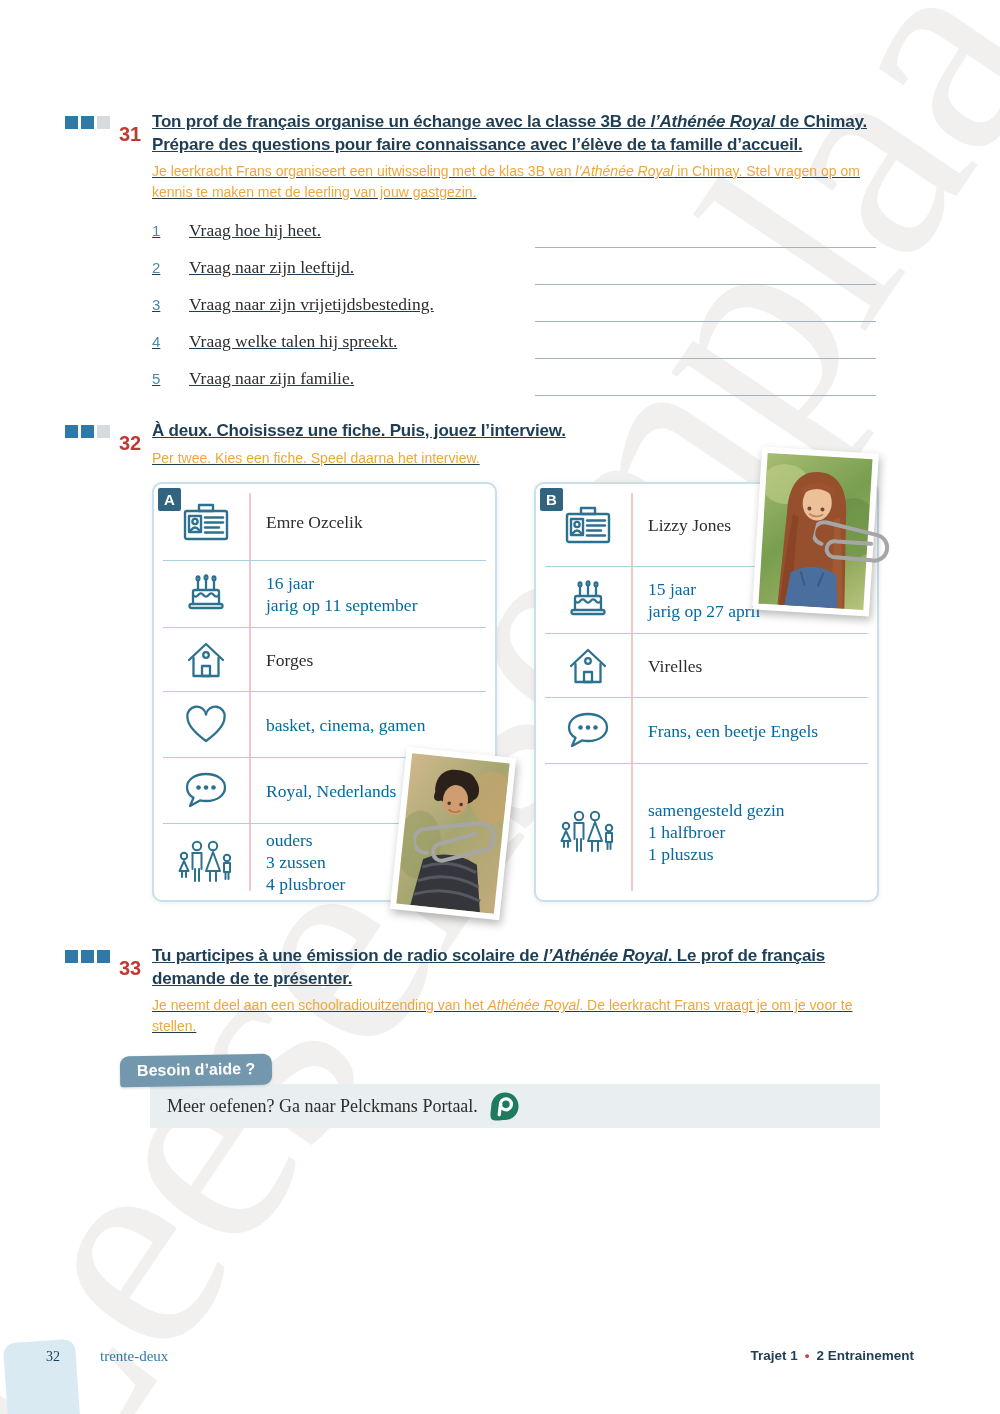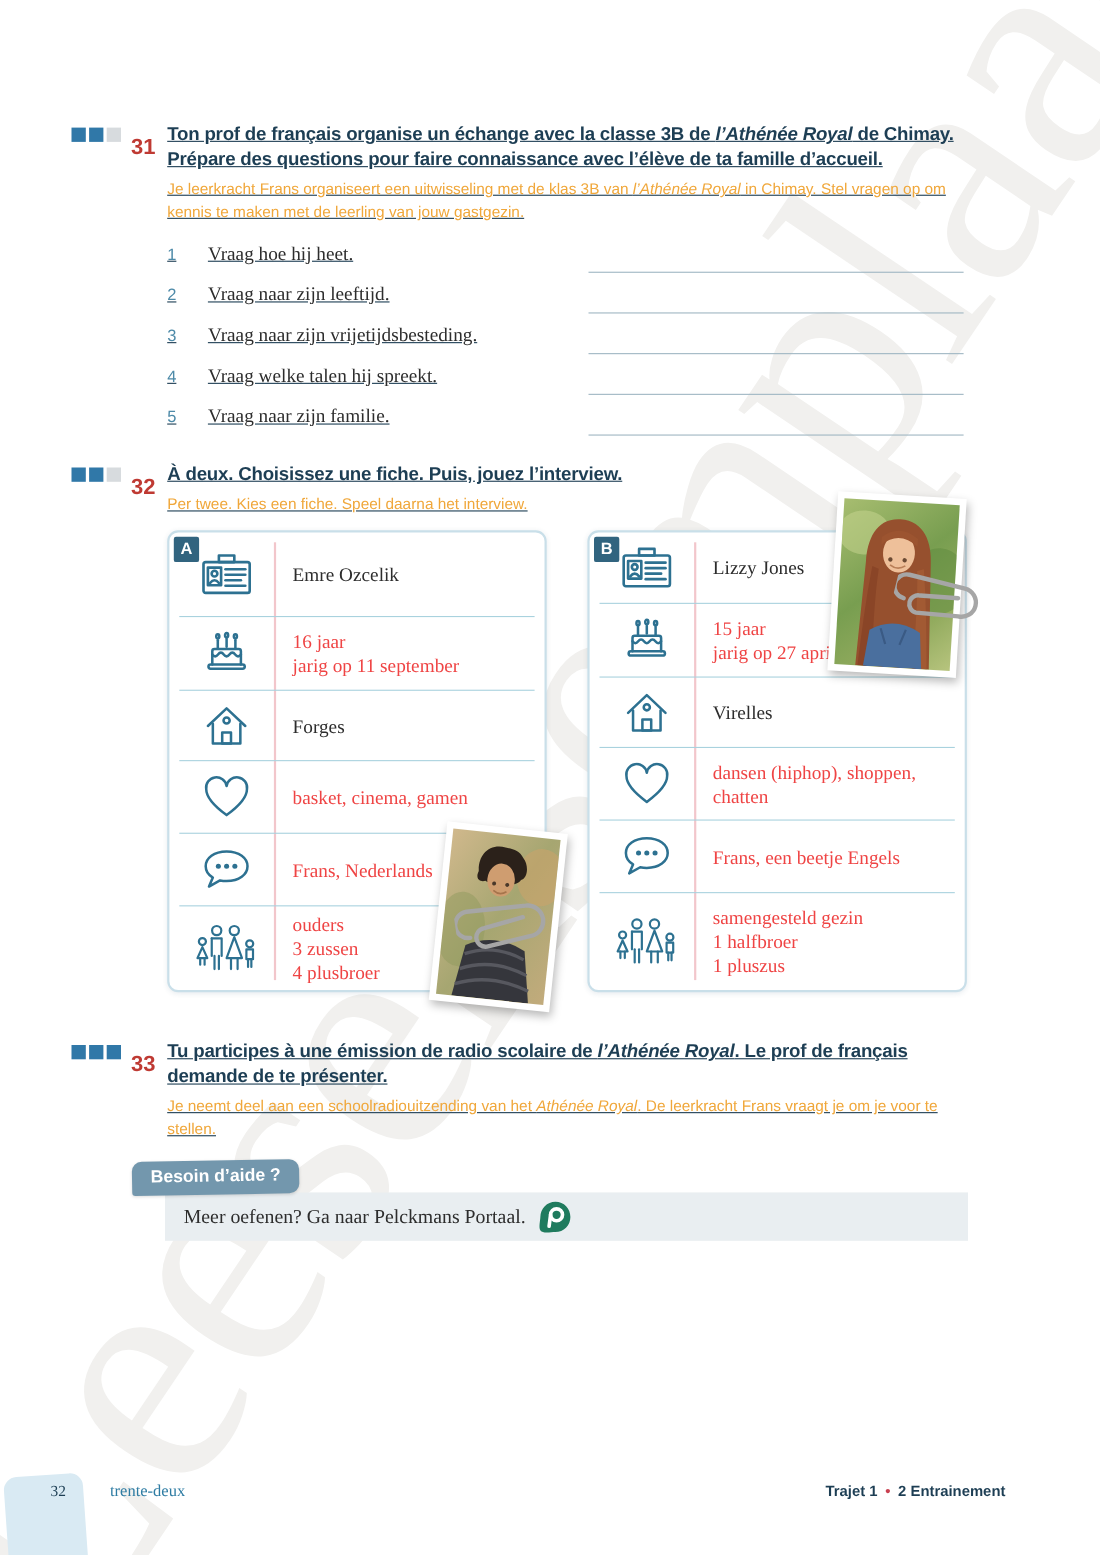--- a/index.html
+++ b/index.html
@@ -48,21 +48,21 @@
     background:#31647f; color:#fff; font-weight:bold; font-size:15px;
     display:flex; align-items:center; justify-content:center; border-radius:2px; z-index:3;
   }
   .card-vline { position:absolute; left:95px; top:9px; bottom:9px; width:1.5px; background:#f2c6cb; }
   .card-rows { position:absolute; inset:0; display:flex; flex-direction:column; }
   .crow { display:flex; align-items:center; margin:0 9px; border-bottom:1.5px solid #a9d2de; flex:none; }
   .crow:last-child { border-bottom:none; flex:1; }
   .icon-cell { flex:none; width:86px; display:flex; justify-content:center; align-items:center; }
   .val-cell { flex:1; padding-left:17px; padding-right:4px; font-family:"Liberation Serif", serif; font-size:17.5px; line-height:22px; }
   .val-dark { color:#2d2d2d; }
-  .val-blue { color:#ef4444; }
+  .val-blue { color:#0369a1; }
   
   .photo { position:absolute; background:#fff; padding:6px; z-index:4; box-shadow:2px 4px 9px rgba(0,0,0,0.28); }
   .photo-inner { width:100%; height:100%; overflow:hidden; }
   .photo-girl { left:757px; top:450px; width:117px; height:163px; transform:rotate(3.5deg); }
   .photo-girl .photo-inner { background:linear-gradient(140deg,#a7bd70 0%,#789e50 45%,#92ab5e 75%,#b7c47e 100%); }
   .photo-boy { left:398px; top:752px; width:110px; height:163px; transform:rotate(6deg); }
   .photo-boy .photo-inner { background:linear-gradient(120deg,#d0b88c 0%,#a6a671 50%,#c2ab7c 100%); }
   .clip { position:absolute; z-index:5; }
   .clip-girl { left:812px; top:520px; transform:rotate(14deg); }
   .clip-boy { left:414px; top:812px; transform:rotate(-8deg); }
@@ -225,21 +225,21 @@
             <span>
           <svg width="44" height="38" viewBox="0 0 44 38" fill="none" stroke="#2d7191" stroke-width="2.3" stroke-linecap="round" stroke-linejoin="round">
             <path d="M22 2 C10.6 2 3 8 3 15.5 C3 20 5.5 23.5 9.5 25.8 L6 34 L16 28.4 C17.9 28.8 19.9 29 22 29 C33.4 29 41 23 41 15.5 C41 8 33.4 2 22 2 Z"></path>
             <circle cx="14.5" cy="15.5" r="2.3" fill="#2d7191" stroke="none"></circle>
             <circle cx="22" cy="15.5" r="2.3" fill="#2d7191" stroke="none"></circle>
             <circle cx="29.5" cy="15.5" r="2.3" fill="#2d7191" stroke="none"></circle>
           </svg>
             </span>
           </div>
         <div class="val-cell val-blue">
-          <div>Frans, Nederlands</div>
+          <div>Royal, Nederlands</div>
         </div>
       </div>
       <div class="crow">
         <div class="icon-cell">
             <span>
           <svg width="58" height="46" viewBox="0 0 58 46" fill="none" stroke="#2d7191" stroke-width="2" stroke-linecap="round" stroke-linejoin="round">
             <circle cx="7" cy="17" r="3.2"></circle>
                 <path d="M7 22 l-4.5 10 h9 z"></path>
                 <line x1="5" y1="32" x2="5" y2="38"></line>
                 <line x1="9" y1="32" x2="9" y2="38"></line>
@@ -265,21 +265,21 @@
           <div>4 plusbroer</div>
         </div>
       </div>
     </div>
   </div>
 
   <div class="card" style="left:534px; top:482px">
     <div class="card-tab">B</div>
     <div class="card-vline"></div>
     <div class="card-rows">
-      <div class="crow" style="height:65px">
+      <div class="crow" style="height:83px">
         <div class="icon-cell">
             <span>
           <svg width="46" height="38" viewBox="0 0 46 38" fill="none" stroke="#2d7191" stroke-width="2.4" stroke-linecap="round" stroke-linejoin="round">
             <rect x="2" y="8" width="42" height="28" rx="2"></rect>
                 <rect x="16" y="2" width="14" height="6"></rect>
             <rect x="6" y="13" width="12" height="16"></rect>
                 <circle cx="12" cy="18.5" r="2.6"></circle>
                 <path d="M8 27 q4 -5 8 0"></path>
             <line x1="22" y1="14.5" x2="40" y2="14.5"></line>
                 <line x1="22" y1="19.5" x2="40" y2="19.5"></line>
@@ -319,33 +319,20 @@
           <svg width="42" height="40" viewBox="0 0 42 40" fill="none" stroke="#2d7191" stroke-width="2.3" stroke-linecap="round" stroke-linejoin="round">
             <path d="M4 20 L21 4 L38 20"></path>
                 <path d="M8.5 18 V36 H33.5 V18"></path>
             <rect x="17" y="26" width="8" height="10"></rect>
                 <circle cx="21" cy="15" r="2.8"></circle>
           </svg>
             </span>
           </div>
         <div class="val-cell val-dark">
           <div>Virelles</div>
-        </div>
-      </div>
-      <div class="crow" style="height:66px">
-        <div class="icon-cell">
-            <span>
-          <svg width="44" height="40" viewBox="0 0 44 40" fill="none" stroke="#2d7191" stroke-width="2.3" stroke-linecap="round" stroke-linejoin="round">
-            <path d="M22 36 C9 26.5 3.5 19.5 3.5 12.5 A9 9 0 0 1 22 9.5 A9 9 0 0 1 40.5 12.5 C40.5 19.5 35 26.5 22 36 Z"></path>
-          </svg>
-            </span>
-          </div>
-        <div class="val-cell val-blue">
-          <div>dansen (hiphop), shoppen,</div>
-          <div>chatten</div>
         </div>
       </div>
       <div class="crow" style="height:66px">
         <div class="icon-cell">
             <span>
           <svg width="44" height="38" viewBox="0 0 44 38" fill="none" stroke="#2d7191" stroke-width="2.3" stroke-linecap="round" stroke-linejoin="round">
             <path d="M22 2 C10.6 2 3 8 3 15.5 C3 20 5.5 23.5 9.5 25.8 L6 34 L16 28.4 C17.9 28.8 19.9 29 22 29 C33.4 29 41 23 41 15.5 C41 8 33.4 2 22 2 Z"></path>
             <circle cx="14.5" cy="15.5" r="2.3" fill="#2d7191" stroke="none"></circle>
             <circle cx="22" cy="15.5" r="2.3" fill="#2d7191" stroke="none"></circle>
             <circle cx="29.5" cy="15.5" r="2.3" fill="#2d7191" stroke="none"></circle>

